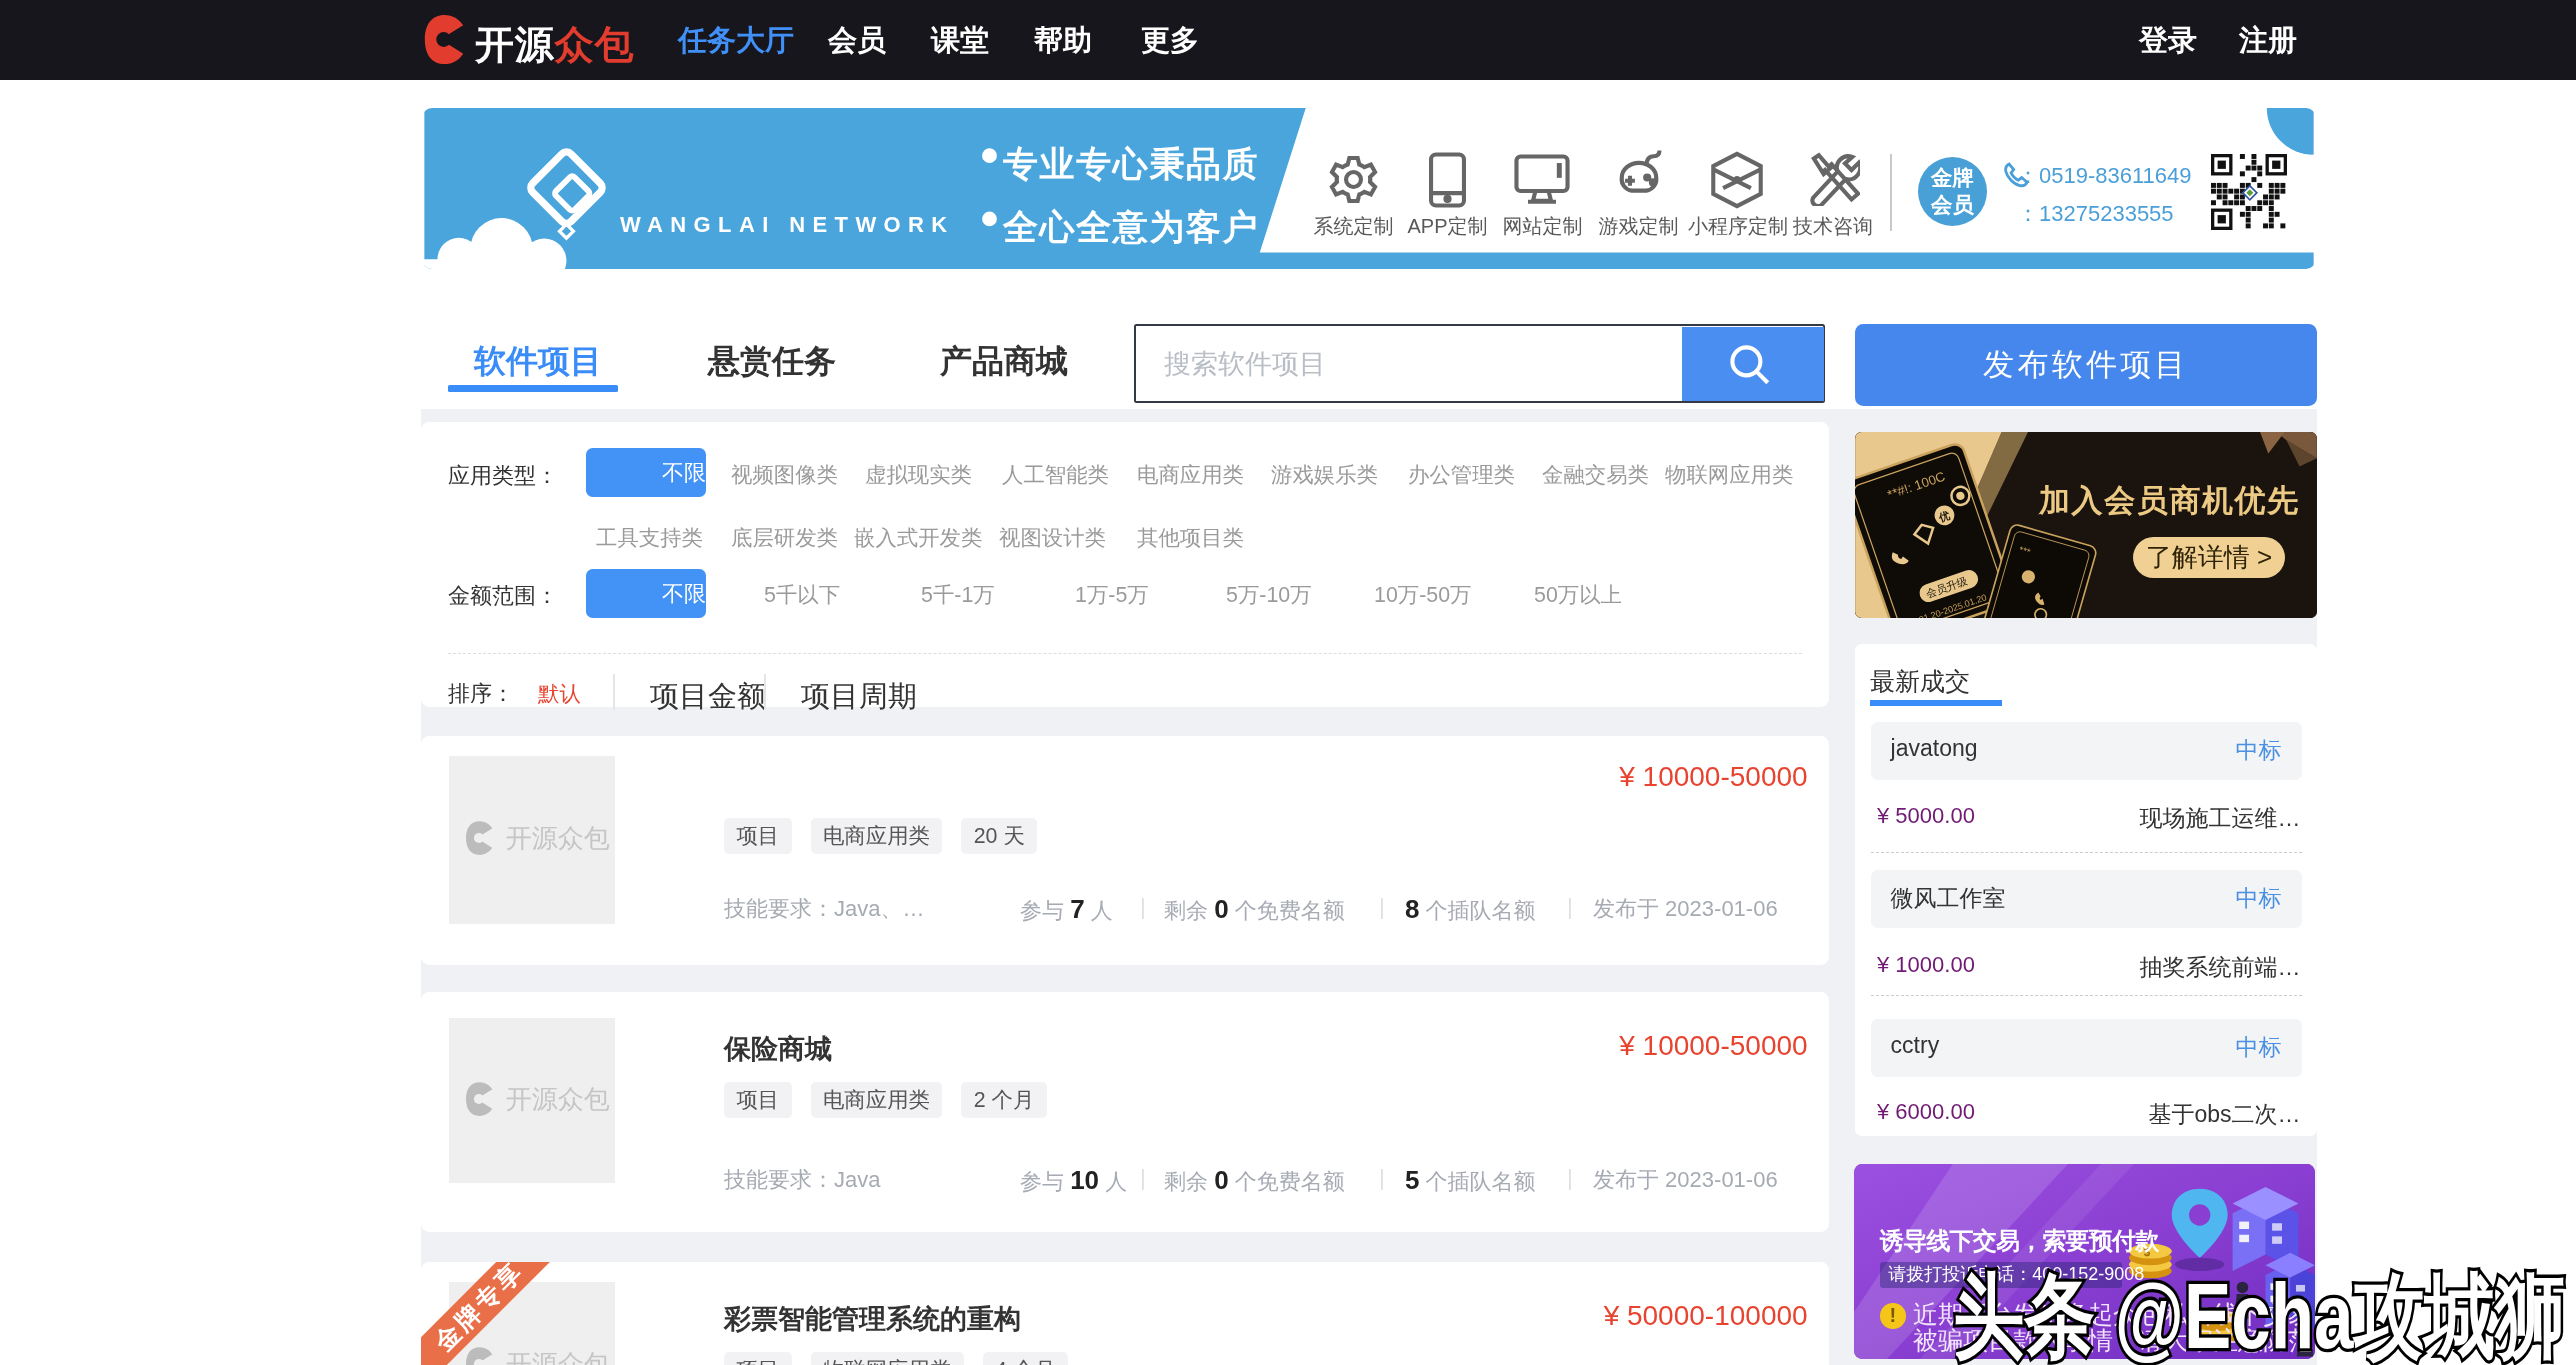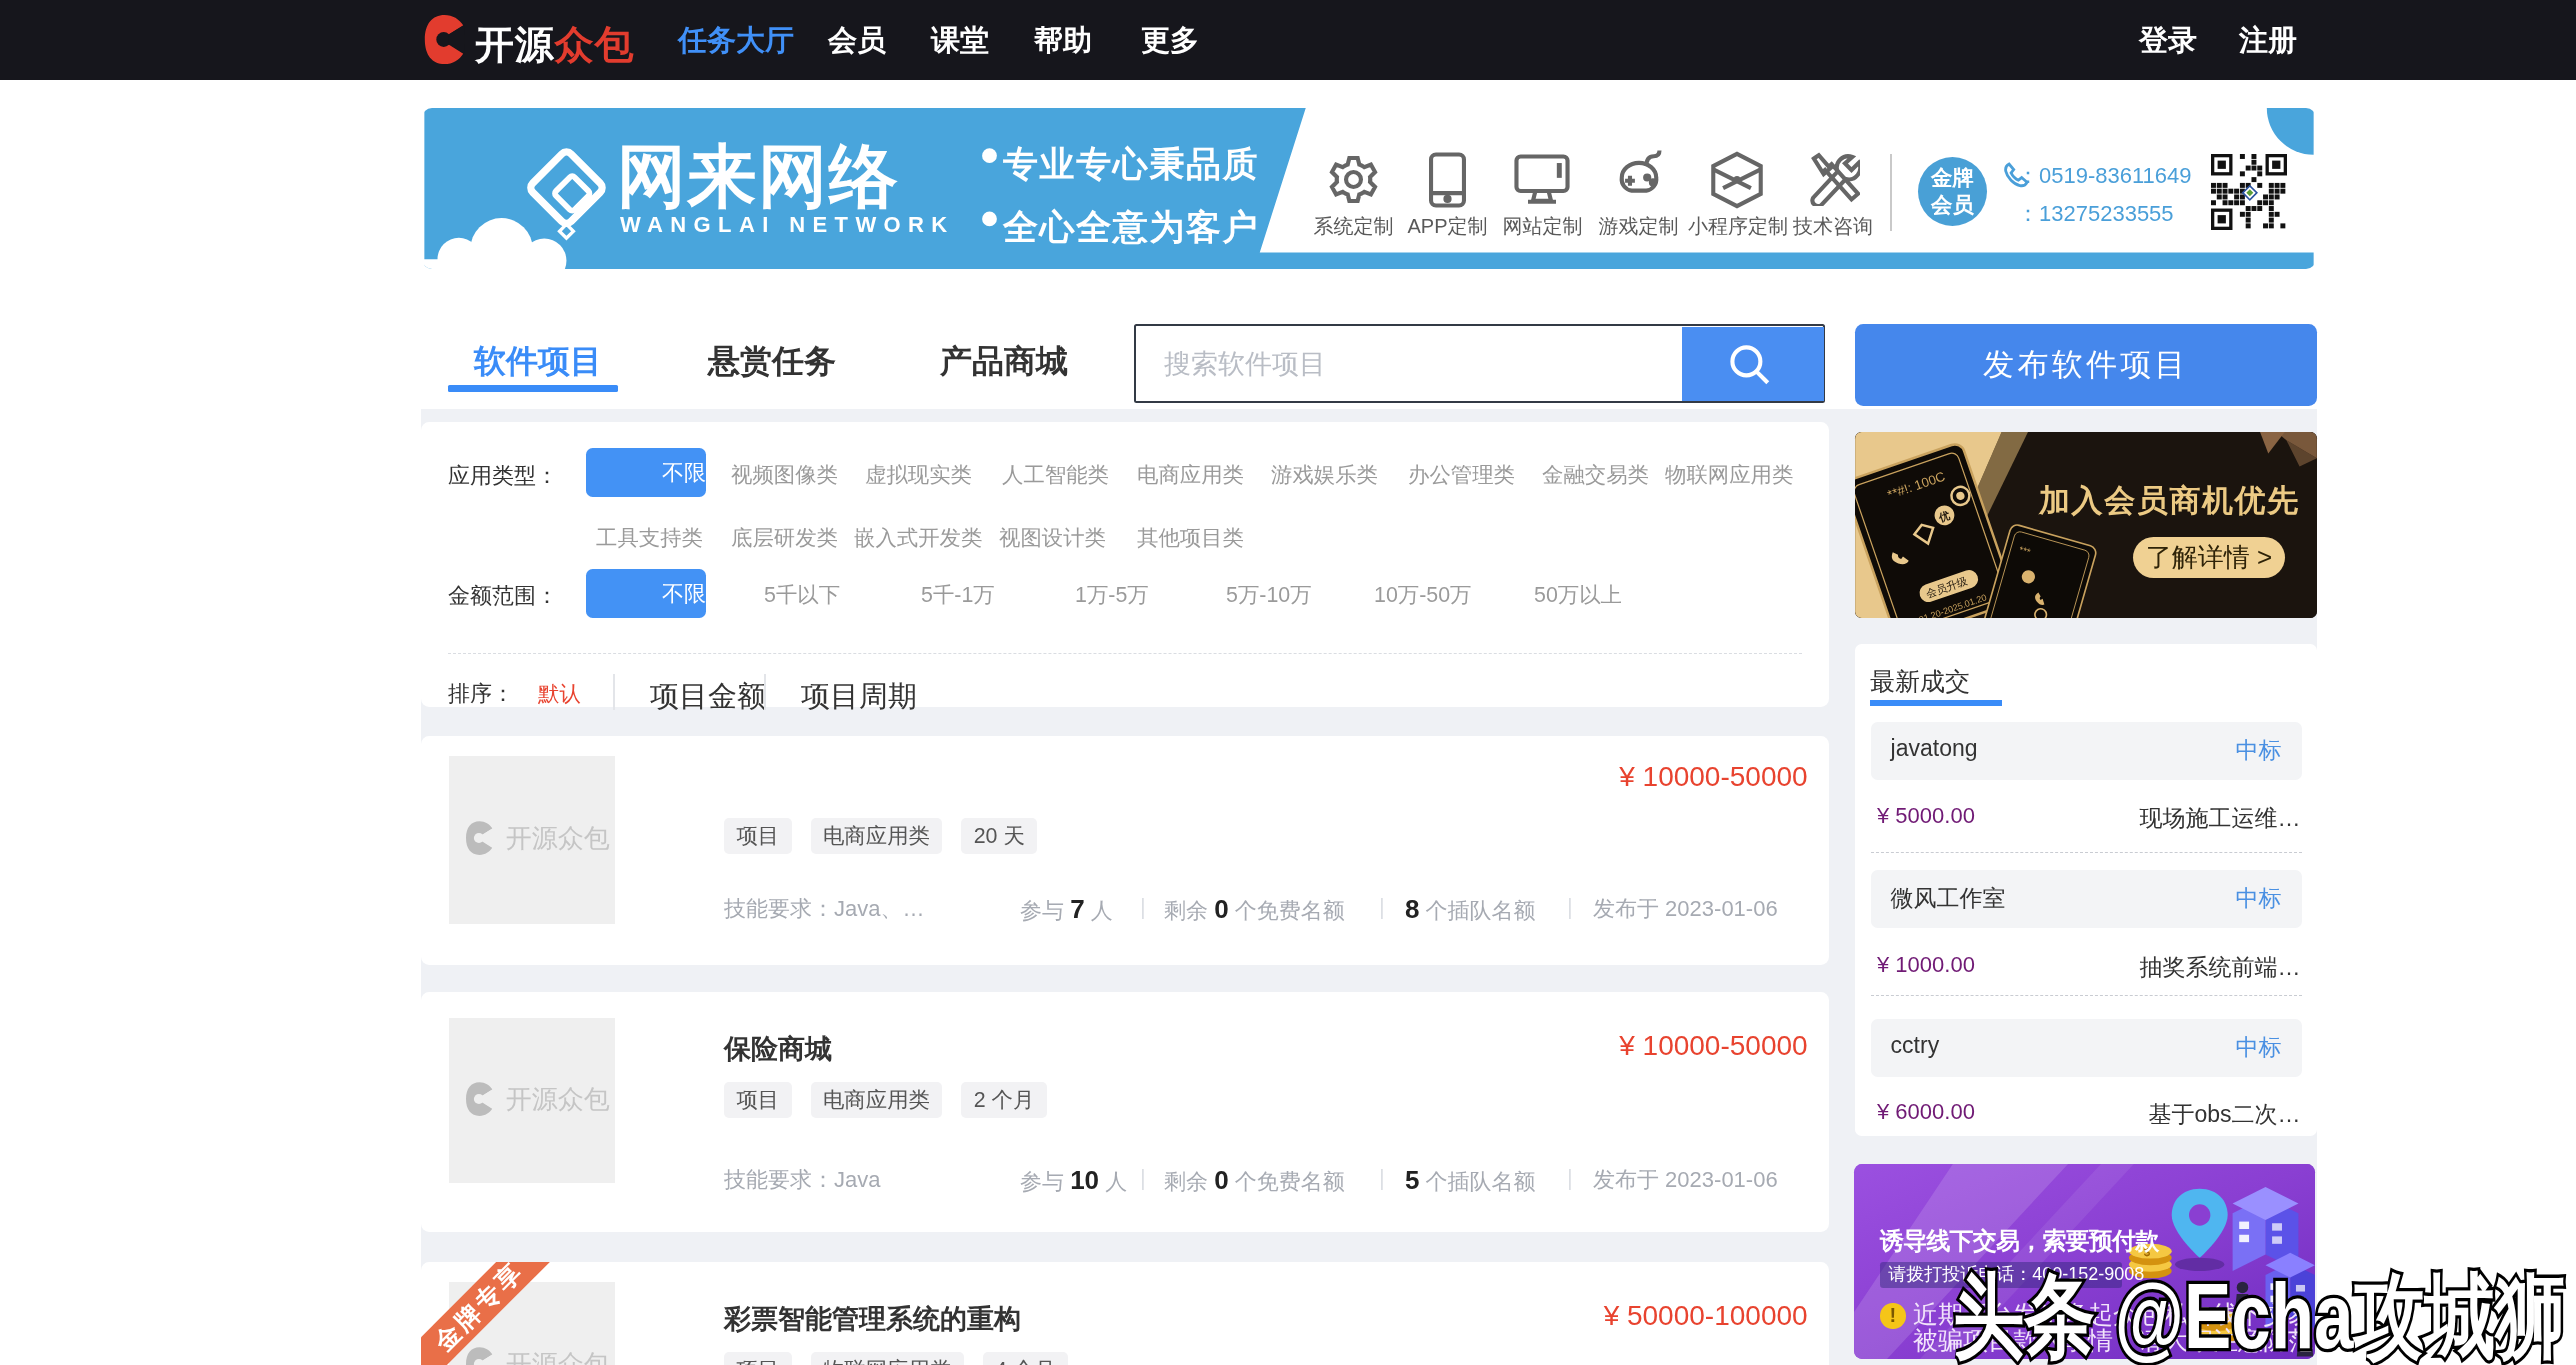--- a/index.html
+++ b/index.html
@@ -88,21 +88,20 @@
 
     <g stroke="#fff" fill="none">
       <rect x="-33" y="-33" width="66" height="66" rx="8" stroke-width="9" transform="translate(173,97) rotate(45)"></rect>
       <rect x="-16" y="-16" width="32" height="32" rx="4" stroke-width="7" transform="translate(180,104) rotate(45)"></rect>
       <rect x="-6" y="-6" width="12" height="12" stroke-width="4" transform="translate(173,150) rotate(45)"></rect>
     </g>
 
     <circle cx="688" cy="58" r="9" fill="#fff"></circle>
     <circle cx="688" cy="135" r="9" fill="#fff"></circle>
   </svg>
-  <div class="abs" style="left:195px;top:23px;font-size:69px;font-weight:bold;color:#fff;letter-spacing:1.6px">网来网络</div>
   <div class="abs" style="left:198px;top:104px;font-size:22px;font-weight:bold;color:#fff;letter-spacing:7.4px">WANGLAI NETWORK</div>
   <div class="abs" style="left:581px;top:33px;font-size:35px;font-weight:bold;color:#fff;letter-spacing:1.6px">专业专心秉品质</div>
   <div class="abs" style="left:581px;top:96px;font-size:35px;font-weight:bold;color:#fff;letter-spacing:1.6px">全心全意为客户</div>
 
   <svg class="abs" style="left:905px;top:45px" width="53" height="53" viewBox="0 0 64 64" fill="none" stroke="#666" stroke-width="5">
     <path d="M27 6 h10 l2 8 a20 20 0 0 1 6 3 l8 -3 l5 9 l-6 6 a20 20 0 0 1 0 6 l6 6 l-5 9 l-8 -3 a20 20 0 0 1 -6 3 l-2 8 h-10 l-2 -8 a20 20 0 0 1 -6 -3 l-8 3 l-5 -9 l6 -6 a20 20 0 0 1 0 -6 l-6 -6 l5 -9 l8 3 a20 20 0 0 1 6 -3 Z"></path>
     <circle cx="32" cy="32" r="9"></circle>
   </svg>
   <div class="abs icolabel" style="left:882px;top:105px;width:99px">系统定制</div>
   <svg class="abs" style="left:1004px;top:44px" width="43" height="56" viewBox="0 0 52 68" fill="none" stroke="#666" stroke-width="5">

